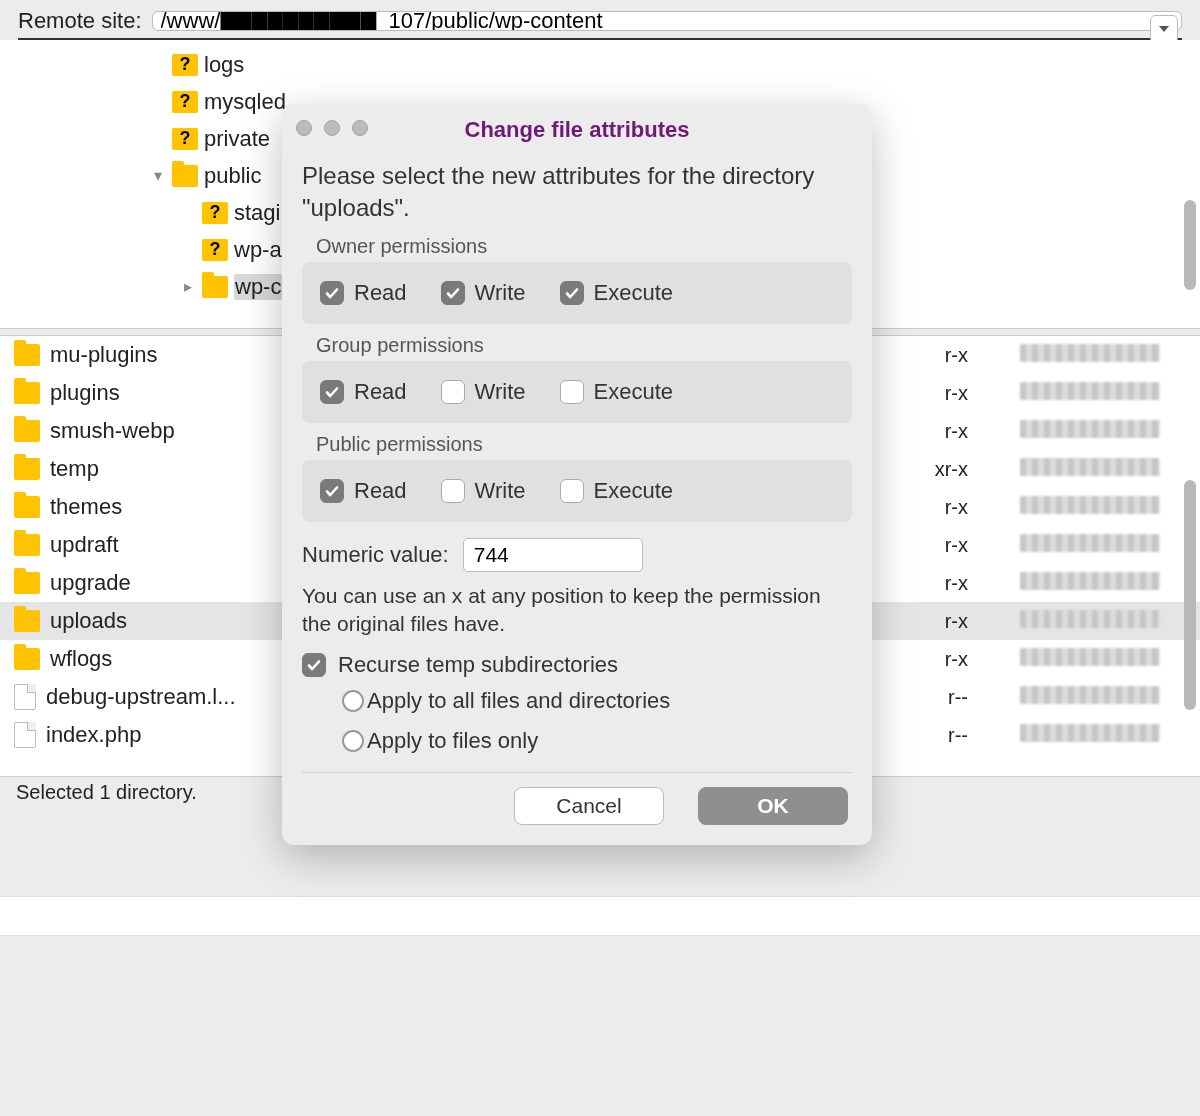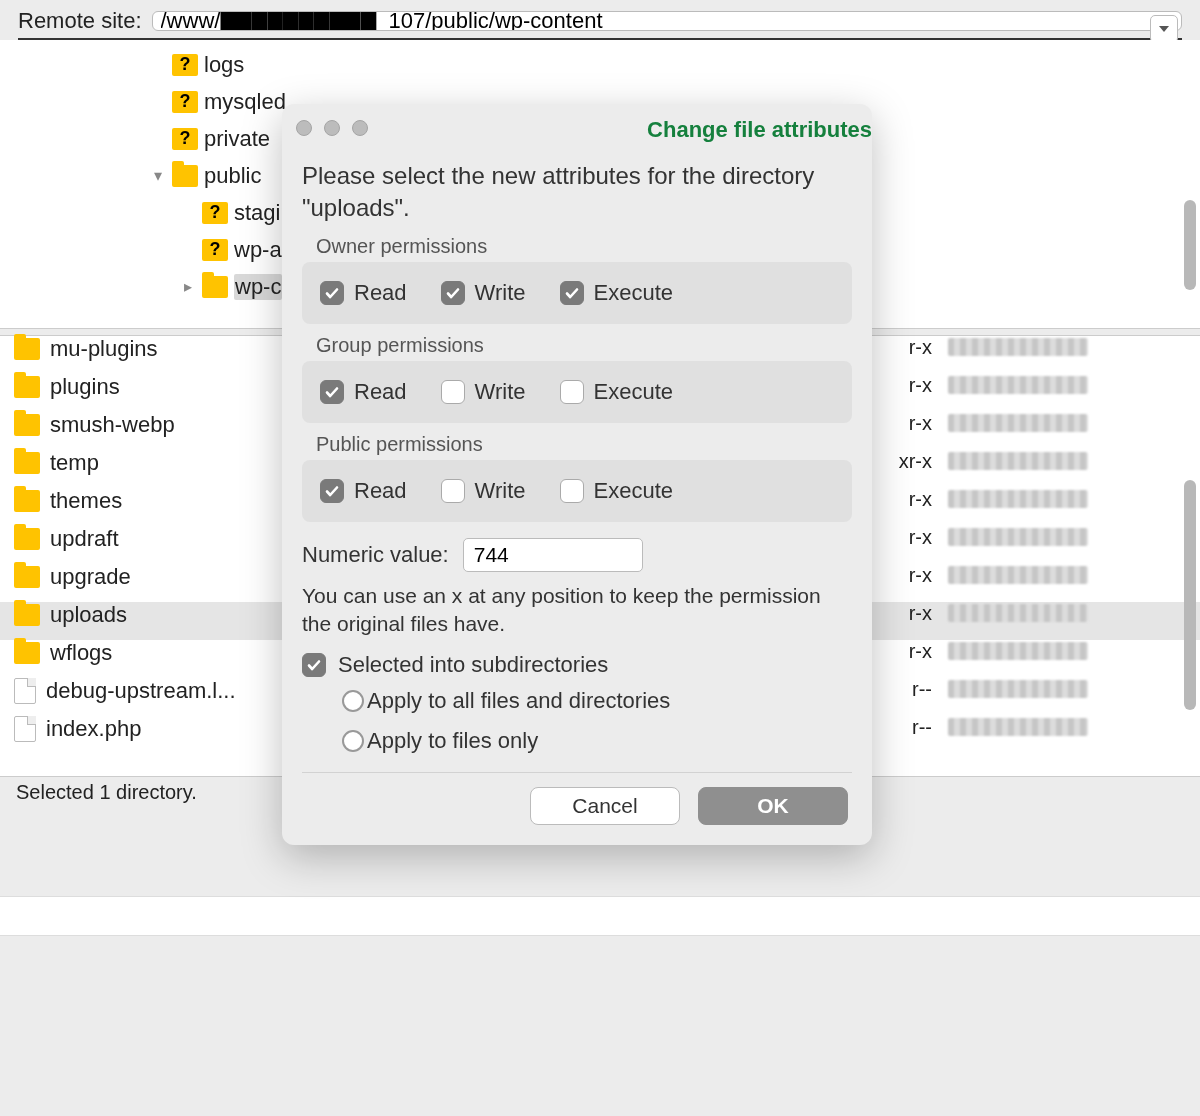--- a/index.html
+++ b/index.html
@@ -29,42 +29,42 @@
 
   
   .list-panel { background:#fff; position:relative; height: 440px; }
   .list-header { display:flex; align-items:center; height:34px; border-bottom:1px solid #ddd; font-size:20px; background:#fff; }
   .col-filename { width: 870px; padding-left:18px; display:flex; align-items:center; gap:4px; border-right:1px solid #ddd; height:100%; }
   .col-perm { width: 70px; padding-left:4px; border-right:1px solid #ddd; height:100%; display:flex; align-items:center; }
   .col-owner { flex:1; padding-left:12px; height:100%; display:flex; align-items:center; }
   .sort-caret { display:inline-block; border-left:6px solid transparent; border-right:6px solid transparent; border-bottom:9px solid #222; margin-left:2px; }
 
   .file-rows { }
-  .file-row { display:flex; align-items:flex-start; height:38px; font-size:22px; }
+  .file-row { display:flex; align-items:center; height:38px; font-size:22px;gap:36px; }
   .file-row.sel { background:#e5e5e5; }
   .fname-cell { width:870px; padding-left:14px; display:flex; align-items:center; gap:10px; }
   .perm-cell { width:70px; font-size:20px; text-align:right; padding-right:8px; }
   .owner-cell { flex:1; padding-left:8px; }
   .blur { display:inline-block; width:140px; height:18px; background: repeating-linear-gradient(90deg,#c6c6c6 0 6px,#dcdcdc 6px 12px); border-radius:2px; filter:blur(1px); }
   .file-icon { width:22px; height:26px; background:#fff; border:1px solid #bbb; border-radius:2px; position:relative; }
   .file-icon::after{content:"";position:absolute;right:-1px;top:-1px;width:8px;height:8px;background:#eee;border-left:1px solid #bbb;border-bottom:1px solid #bbb;}
 
   .status-bar { height: 34px; background:#ececec; border-top:1px solid #ccc; font-size:20px; padding:4px 16px; }
 
   .bot-bar { position:absolute; bottom:180px; left:0; right:0; height:40px; background:#fff; border-top:1px solid #ddd; border-bottom:1px solid #ddd; }
 
   
   .scroll-thumb { position:absolute; right:4px; width:12px; background:#b8b8b8; border-radius:6px; }
 
   
   .modal { position:absolute; left:282px; top:104px; width:590px; background:#ececec; border-radius:12px; box-shadow:0 12px 40px rgba(0,0,0,.25); overflow:hidden; }
   .modal-title { height:52px; display:flex; align-items:center; position:relative; }
   .traffic { position:absolute; left:14px; top:16px; display:flex; gap:12px; }
   .tl { width:16px; height:16px; border-radius:50%; background:#bcbcbc; border:1px solid #a5a5a5; }
-  .modal-title-text { flex:1; text-align:right; font-size:22px; font-weight:600; color:#15803d; }
+  .modal-title-text { flex:1; text-align:center; font-size:22px; font-weight:600; color:#701a75; }
   .modal-body { padding: 4px 20px 16px 20px; font-size:21px; color:#333; }
   .prompt { font-size:24px; line-height:1.35; margin-bottom:6px; }
   .group-lbl { font-size:20px; color:#555; margin: 10px 0 4px 14px; }
   .perm-box { background:#e0e0e0; border-radius:8px; padding:18px 18px; display:flex; gap:34px; align-items:flex-end; }
   .cb-wrap { display:flex; align-items:center; gap:10px; font-size:22px; }
   .cb { width:24px; height:24px; border-radius:6px; border:1px solid #aaa; background:#fff; display:inline-flex; align-items:center; justify-content:center; position:relative; }
   .cb.checked { background:#7a7a7a; border-color:#7a7a7a; }
   .cb.checked svg { stroke:#fff; }
 
   .numrow { display:flex; align-items:center; gap:14px; margin:16px 0 10px 0; font-size:22px; }
@@ -72,21 +72,21 @@
   .hint { font-size:21px; line-height:1.35; margin-bottom:14px; }
 
   .recurse-row { display:flex; align-items:center; gap:12px; font-size:22px; margin-bottom:10px; }
   .radio-col { padding-left:40px; display:flex; flex-direction:column; gap:14px; font-size:22px; }
   .radio-row { display:flex; align-items:center; gap:3px; }
   .radio { width:22px; height:22px; border-radius:50%; border:2px solid #999; background:#fff; display:inline-flex; align-items:center; justify-content:center; }
   .radio.checked { border-color:#7a7a7a; }
   .radio.checked::after { content:""; width:11px; height:11px; border-radius:50%; background:#7a7a7a; }
 
   .modal-sep { height:1px; background:#d2d2d2; margin:18px 0 14px 0; }
-  .btn-row { display:flex; justify-content:flex-end; gap:18px; padding: 0 4px 4px 4px; }
+  .btn-row { display:flex; justify-content:flex-end; gap:34px; padding: 0 4px 4px 4px; }
   .btn { height:38px; min-width:150px; border-radius:8px; font-size:21px; border:1px solid #bbb; background:#fff; display:flex; align-items:center; justify-content:center; }
   .btn.default { background:#8f8f8f; color:#fff; border-color:#8f8f8f; font-weight:600; }
 </style>
 </head>
 <body>
 
 <div class="remote-row">
   <span class="remote-label">Remote site:</span>
   <div class="remote-input-wrap">
     <input class="remote-input" value="/www/██████████_107/public/wp-content" style="">
@@ -337,21 +337,21 @@
       <input class="num-input" value="744" style="">
     </div>
     <div class="hint">You can use an x at any position to keep the permission the original files have.</div>
 
     <div class="recurse-row">
       <span id="recurse-cb" class="cb checked">
           <svg width="16" height="16" viewBox="0 0 16 16" fill="none">
             <path d="M3 8.5 6.2 12 13 4.5" stroke-width="2.6" stroke-linecap="round" stroke-linejoin="round"></path>
           </svg>
         </span>
-      <span>Selected into subdirectories</span>
+      <span>Recurse temp subdirectories</span>
     </div>
     <div class="radio-col" id="radio-col">
         <div class="radio-row">
           <span class="radio"></span>
           <span>Apply to all files and directories</span>
         </div>
         <div class="radio-row">
           <span class="radio"></span>
           <span>Apply to files only</span>
         </div>

